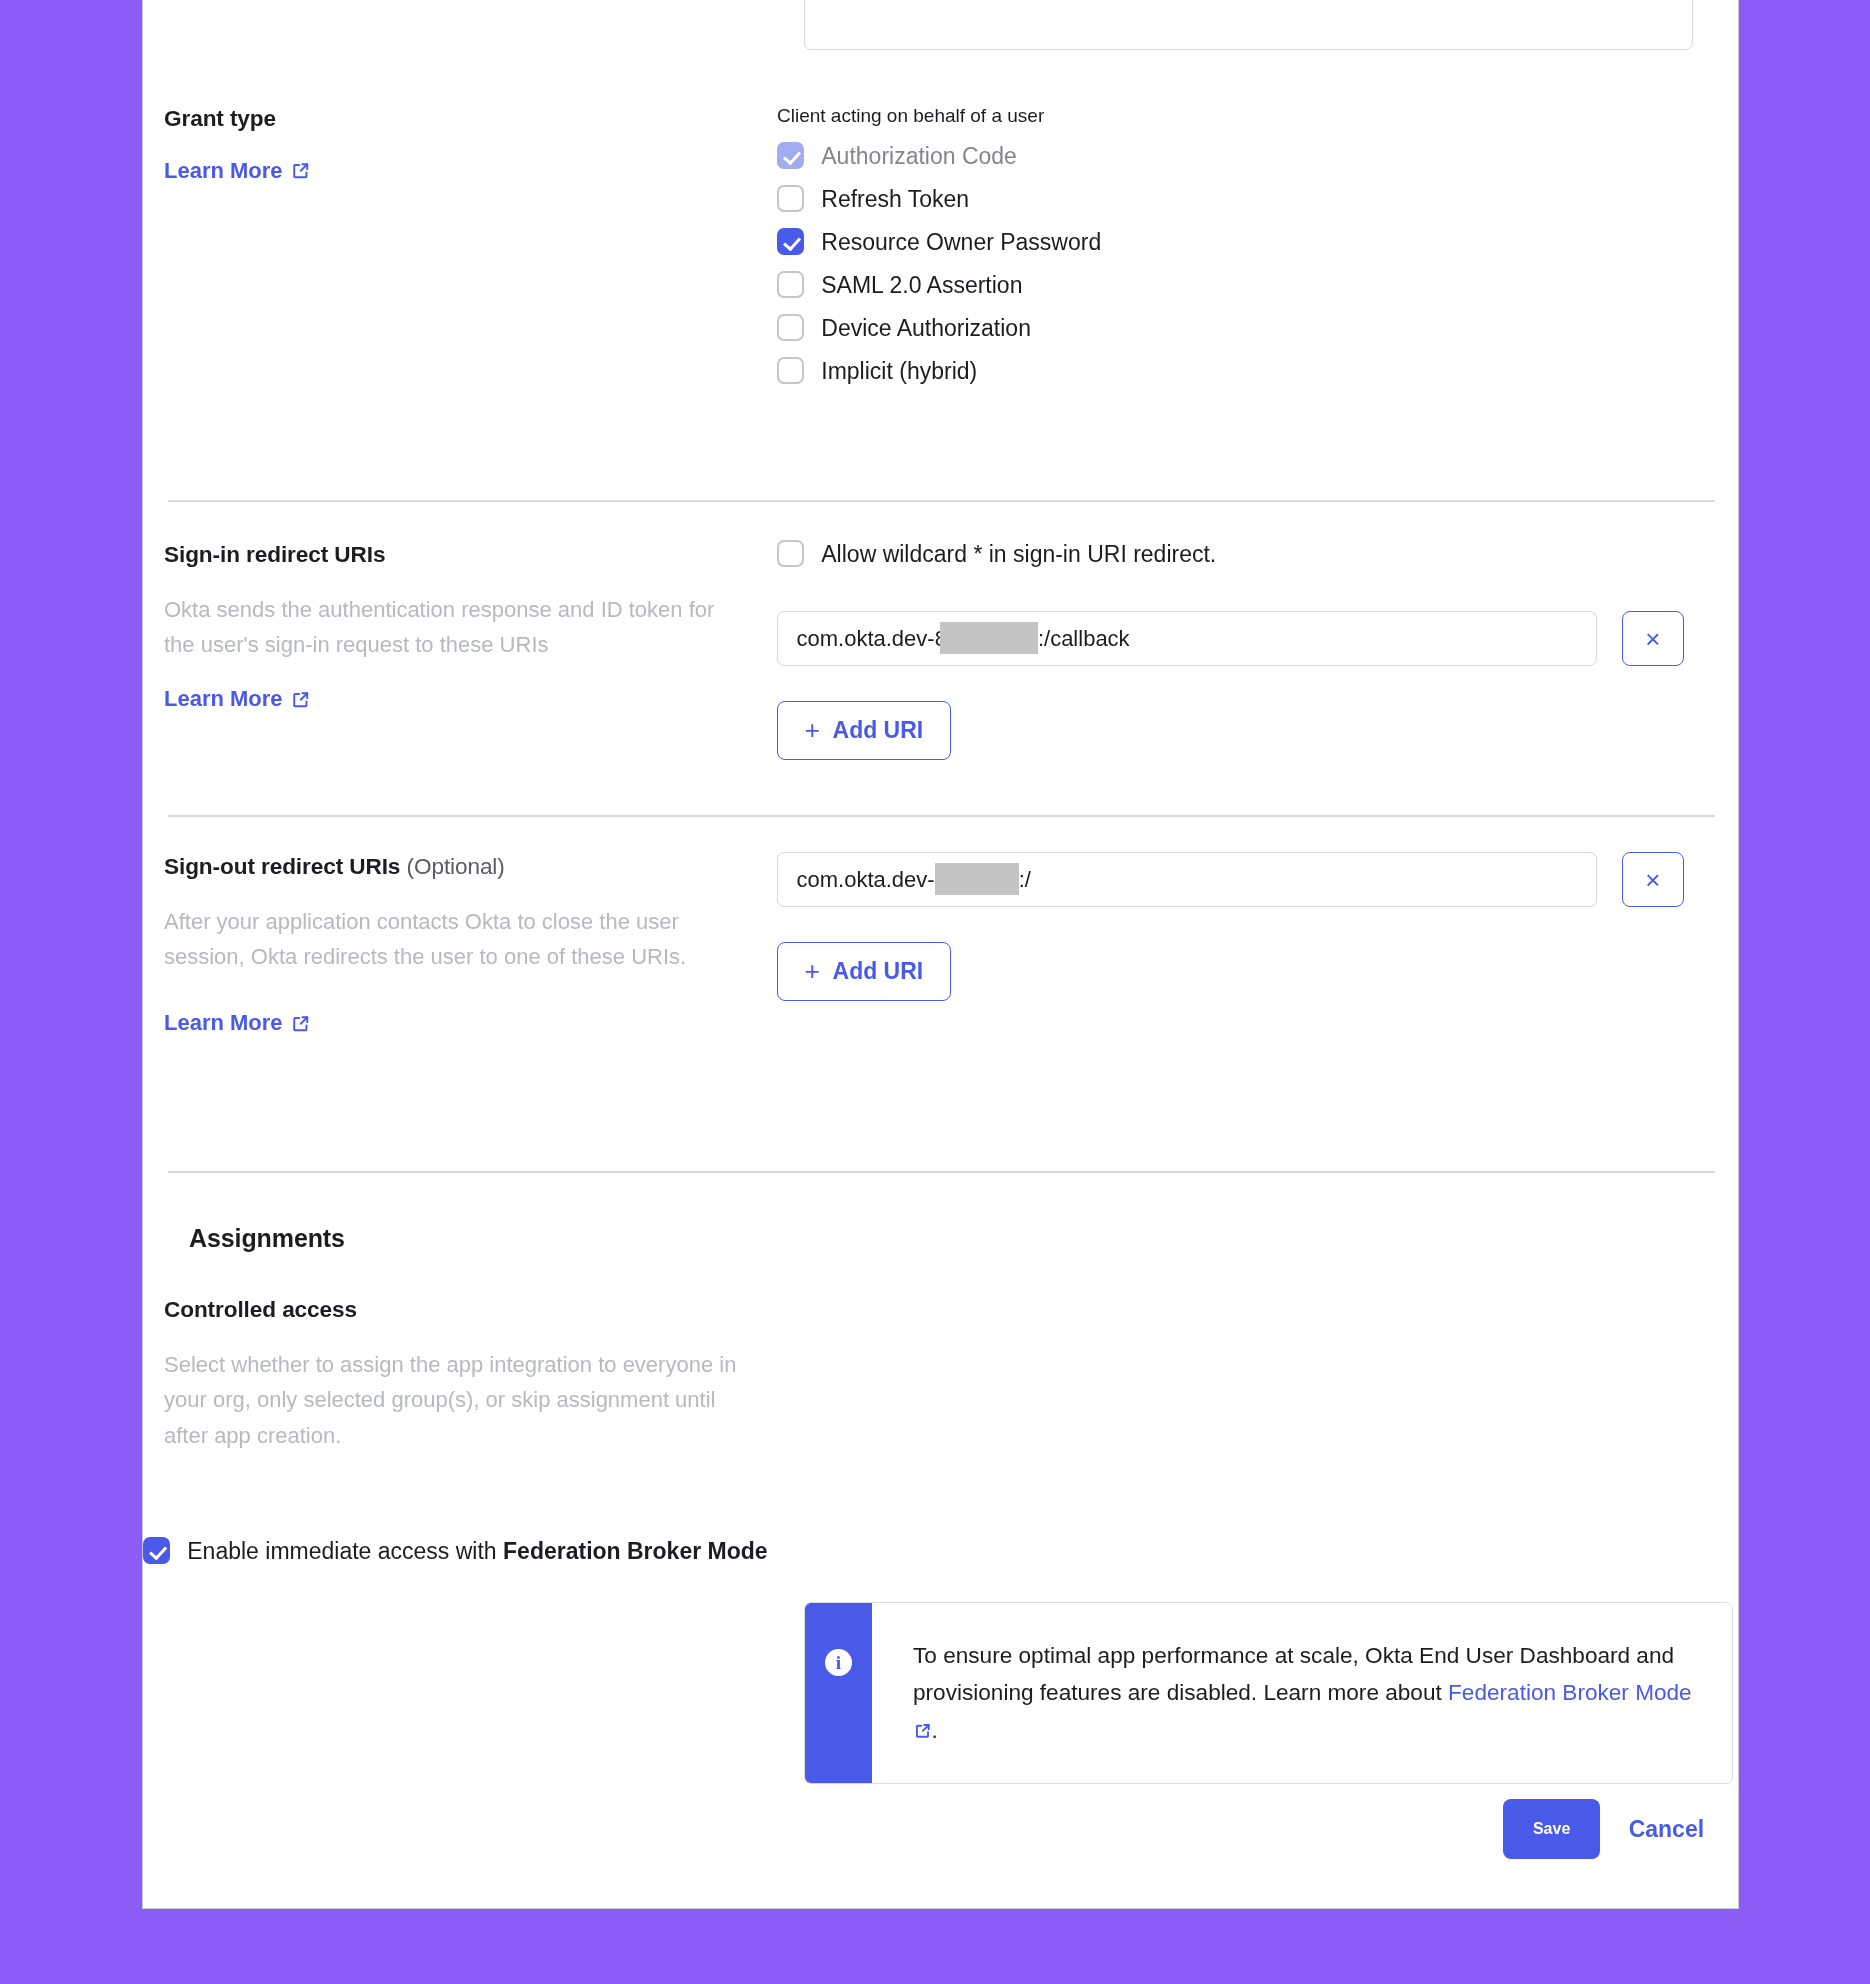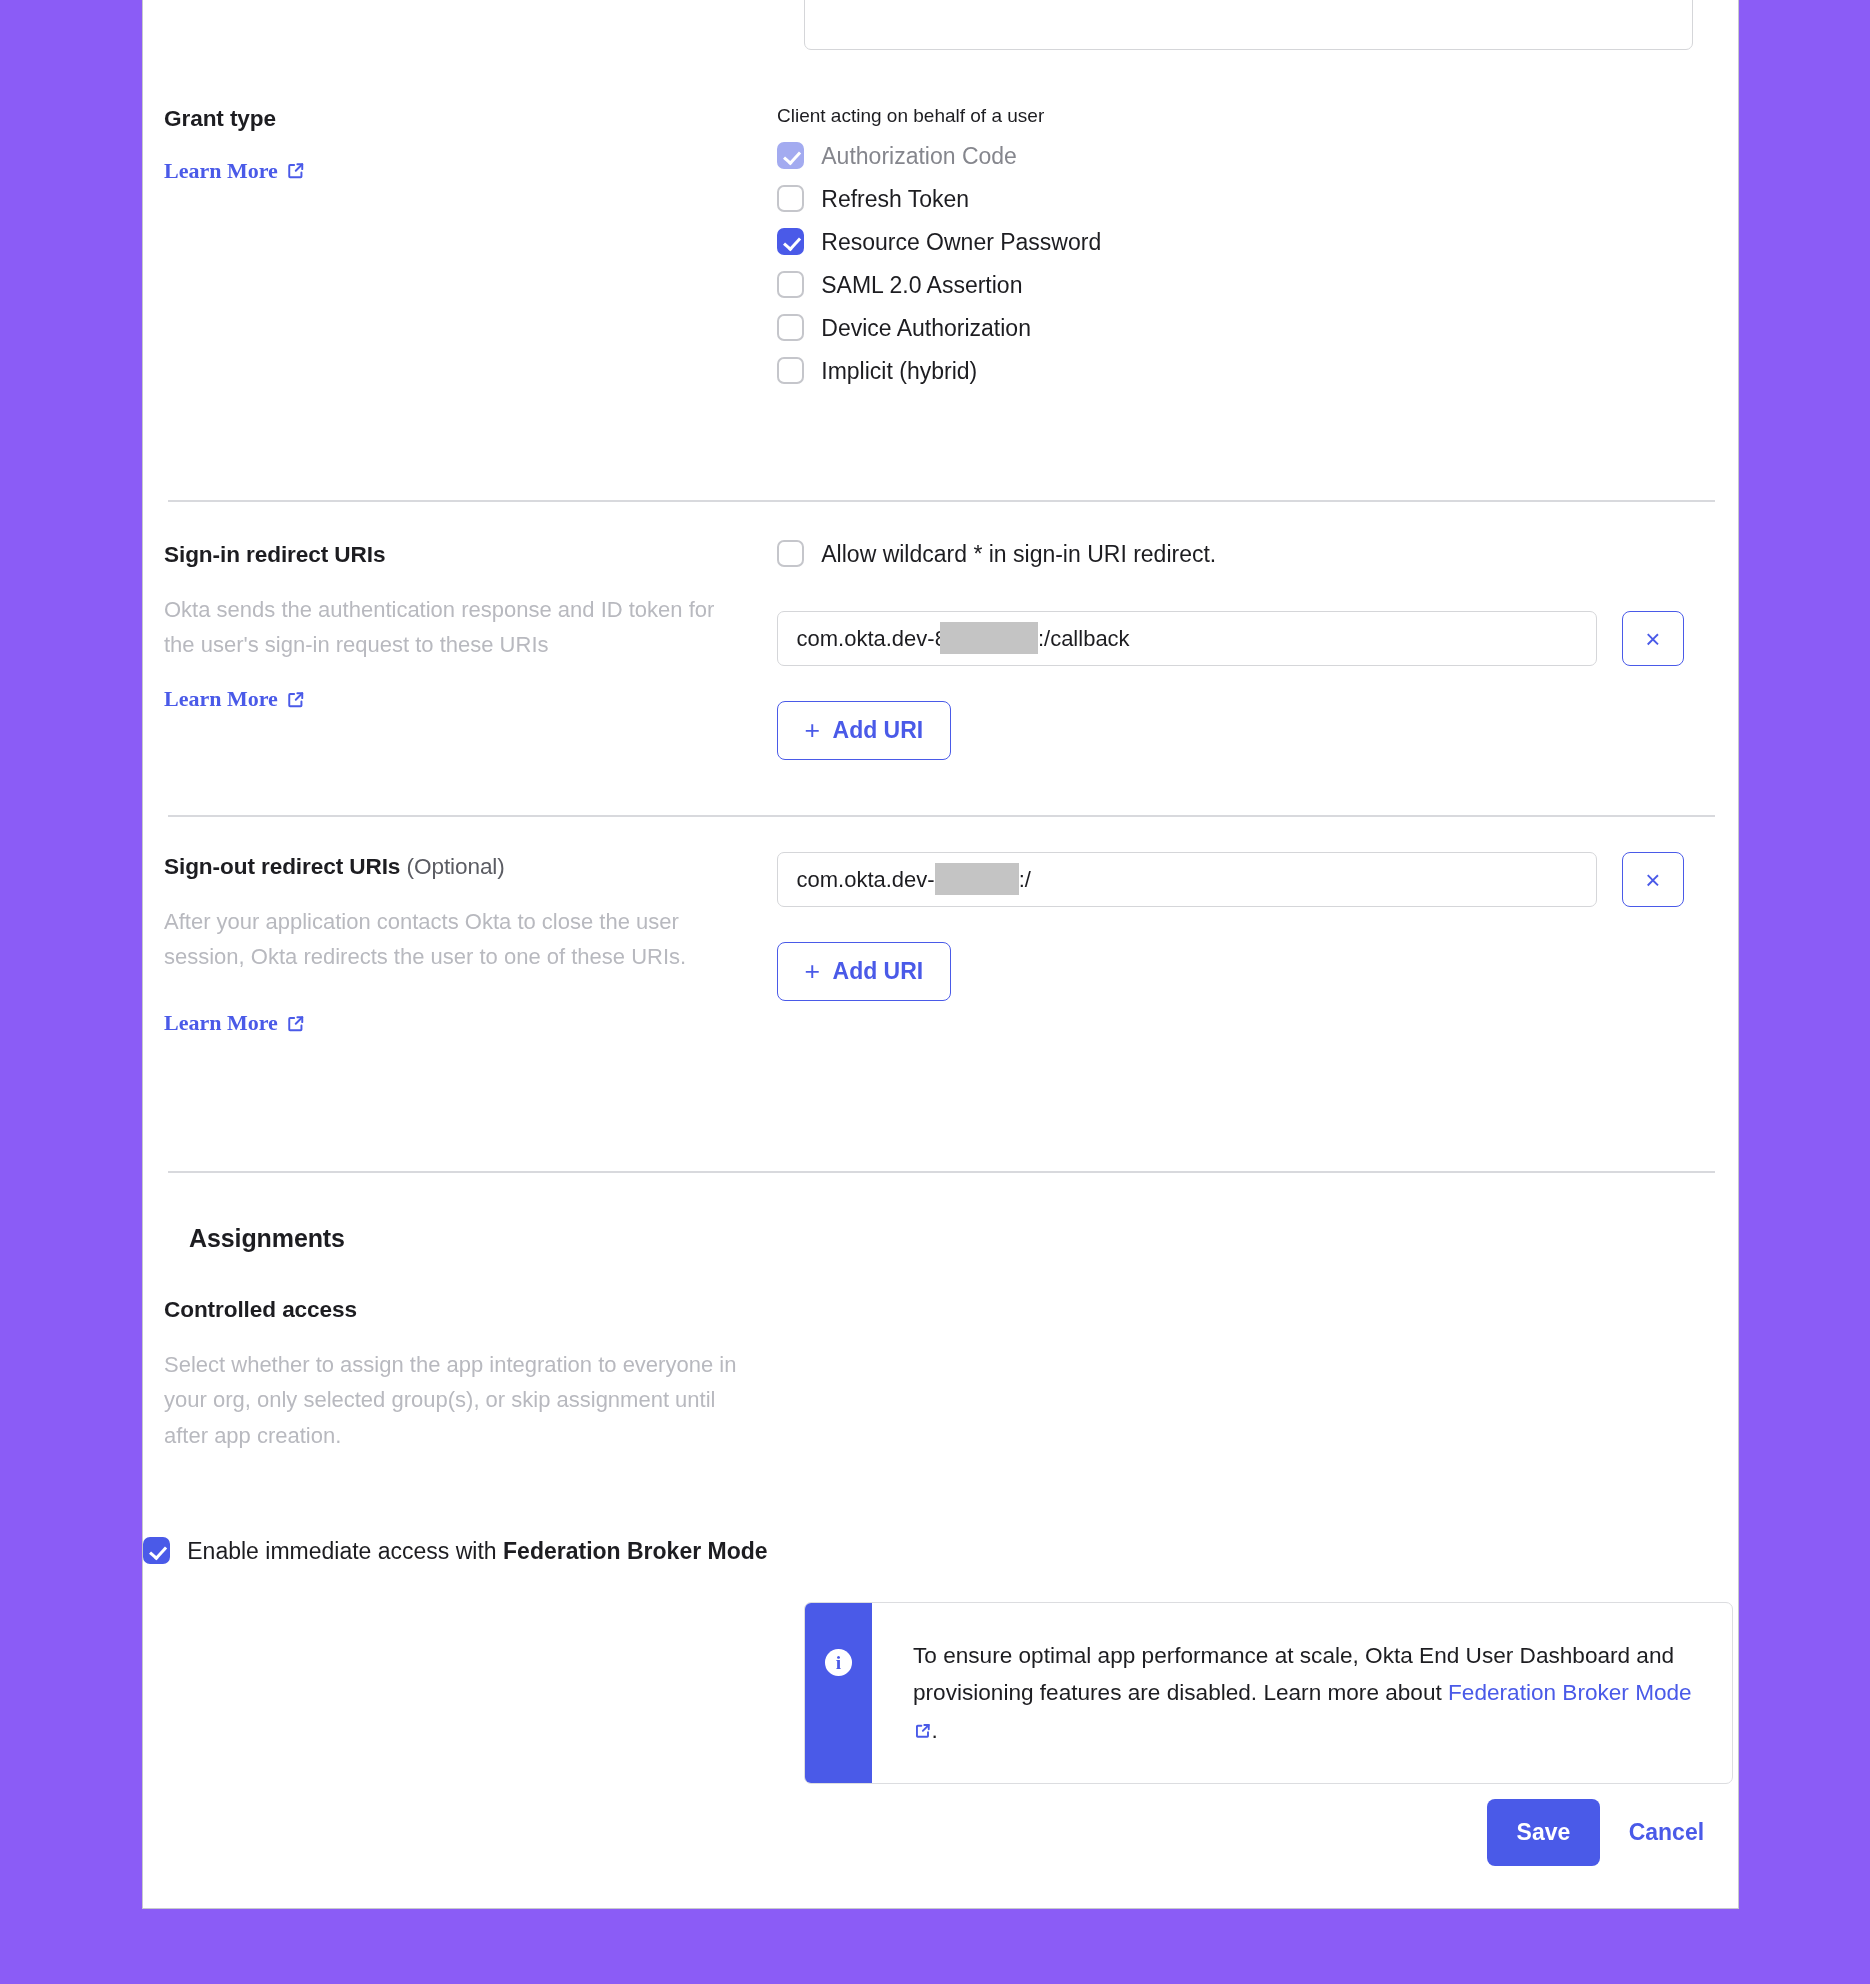--- a/index.html
+++ b/index.html
@@ -88,21 +88,20 @@
   .learn-more {
     display: inline-flex;
     align-items: center;
     gap: 8px;
     font-size: 22px;
     font-weight: 700;
     color: #4a5ae8;
     text-decoration: none;
     margin-top: 23px;
     cursor: pointer;
-    font-family: Liberation Serif, serif;
   }
   .ext-icon { display: inline-block; width: 19.5px; height: 19.5px; }
 
   
   .group-heading {
     font-size: 19px;
     color: #1d1d21;
     line-height: 1.3;
     margin-bottom: 13.3px;
   }
@@ -229,27 +228,27 @@
     background: #ffffff;
     color: #4a5ae8;
     font-size: 23px;
     font-weight: 700;
     cursor: pointer;
     font-family: "Liberation Sans", sans-serif;
   }
   .btn-add .plus { font-weight: 400; font-size: 26.6px; }
 
   .btn-save {
-    height: 67px;
+    height: 60px;
     padding: 0 30px;
     border: none;
     border-radius: 8px;
     background: #4a5ae8;
     color: #ffffff;
-    font-size: 23px;
+    font-size: 16px;
     font-weight: 700;
     cursor: pointer;
     font-family: "Liberation Sans", sans-serif;
   }
   .btn-cancel {
     border: none;
     background: transparent;
     color: #4a5ae8;
     font-size: 23px;
     font-weight: 700;

